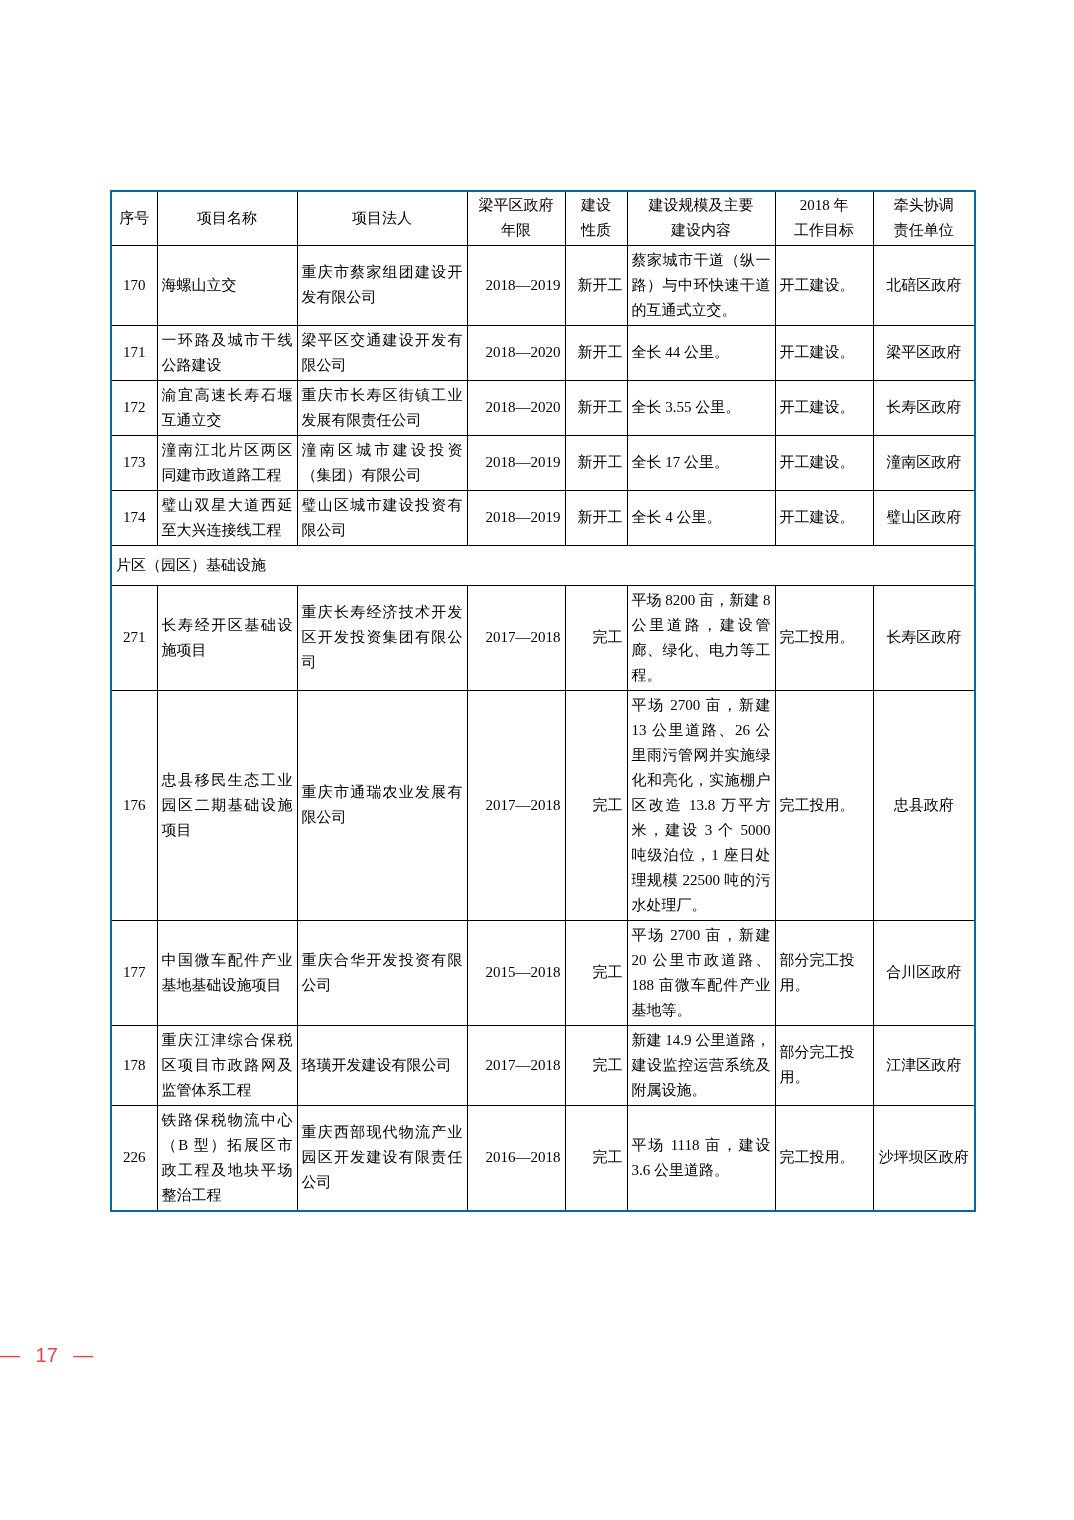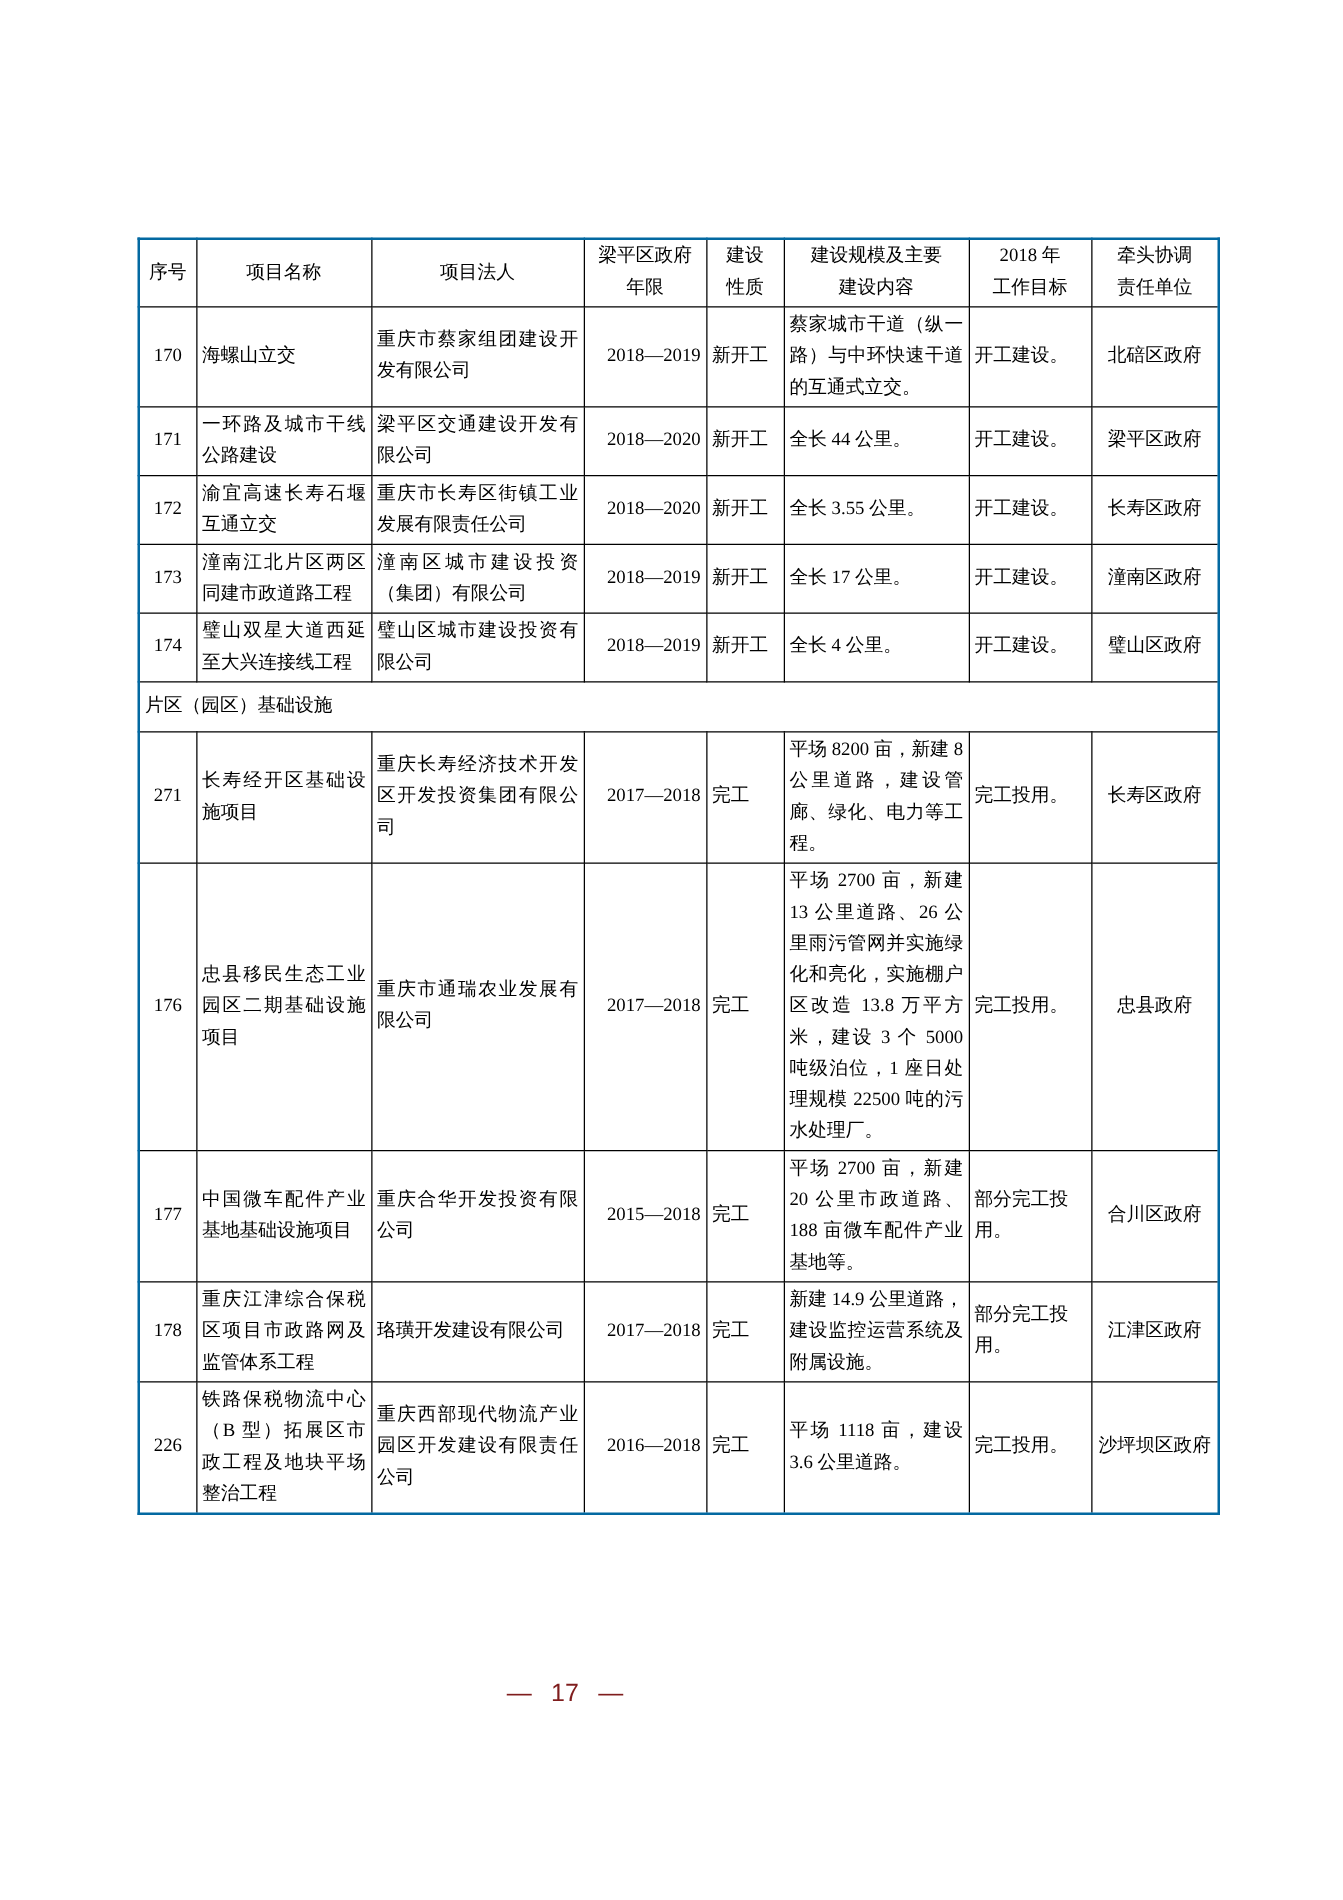--- a/index.html
+++ b/index.html
@@ -32,39 +32,39 @@
   thead th {
     text-align: center;
     white-space: pre-line;
     height: 54px;
     padding: 1px 2px;
   }
   td.col-no     { text-align: center; }
   td.col-name   { text-align: justify; }
   td.col-legal  { text-align: justify; }
   td.col-years  { text-align: right; white-space: nowrap; }
-  td.col-nature { text-align: left; }
+  td.col-nature { text-align: right; }
   td.col-content{ text-align: justify; }
   td.col-target { text-align: left; }
   td.col-unit   { text-align: center; }
   td.section-cell {
     text-align: left;
     padding: 7px 4px;
   }
 
   .footer {
     position: absolute;
     top: 1342px;
     left: 0; right: 170px;
-    text-align: center;
+    text-align: left;
     font-size: 20px;
     line-height: 26px;
     font-family: "Liberation Sans", "DejaVu Sans", sans-serif;
     word-spacing: 10px;
-    color: #7f1d1d;
+    color: #ef4444;
   }
 </style>
 </head>
 <body>
 
 <div class="page">
 
   <table class="projects">
     <colgroup>
       <col style="width:46px">

